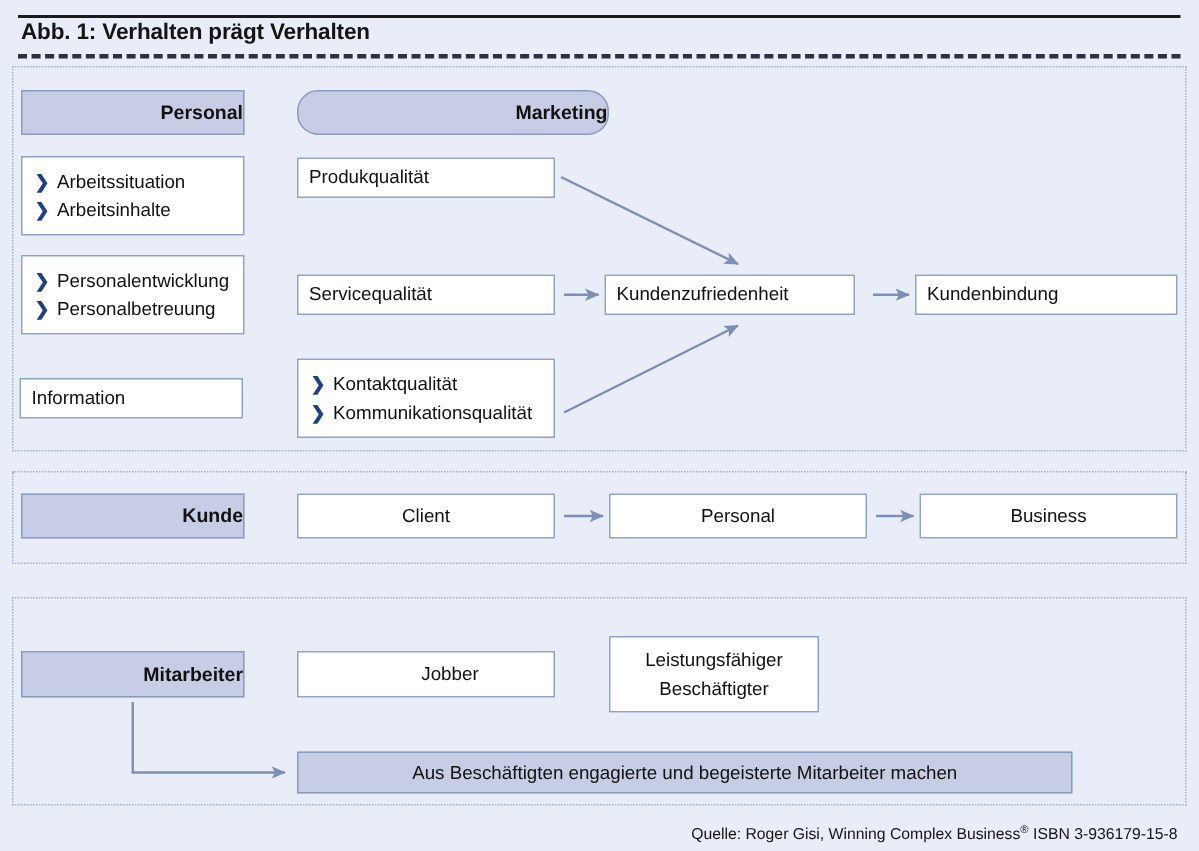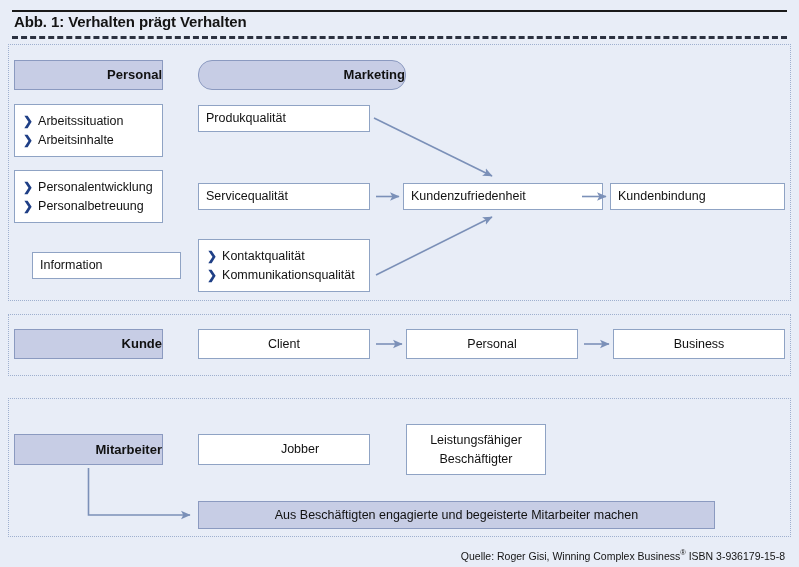--- a/index.html
+++ b/index.html
@@ -178,21 +178,21 @@
         <span class="chev">❯</span>
         <span class="ctext">Personalentwicklung</span>
       </div>
       <div class="bullet-row">
         <span class="chev">❯</span>
         <span class="ctext">Personalbetreuung</span>
       </div>
     </div>
   </div>
 
-  <div class="box left" style="left:32px; top:252px; width:149px; height:27px;">
+  <div class="box left" style="left:13px; top:252px; width:149px; height:27px;">
     <span>Information</span>
   </div>
 
   <div class="box left" style="left:198px; top:105px; width:172px; height:27px;">
     <span>Produkqualität</span>
   </div>
 
   <div class="box left" style="left:198px; top:183px; width:172px; height:27px;">
     <span>Servicequalität</span>
   </div>
@@ -203,21 +203,21 @@
         <span class="chev">❯</span>
         <span class="ctext">Kontaktqualität</span>
       </div>
       <div class="bullet-row">
         <span class="chev">❯</span>
         <span class="ctext">Kommunikationsqualität</span>
       </div>
     </div>
   </div>
 
-  <div class="box left" style="left:403px; top:183px; width:200px; height:27px;">
+  <div class="box left" style="left:403px; top:183px; width:167px; height:27px;">
     <span>Kundenzufriedenheit</span>
   </div>
 
   <div class="box left" style="left:610px; top:183px; width:175px; height:27px;">
     <span>Kundenbindung</span>
   </div>
 
   <div class="section-frame" style="left:8px; top:314px; width:783px; height:62px;"></div>
 
   <div class="box header" style="left:14px; top:329px; width:149px; height:30px;">

